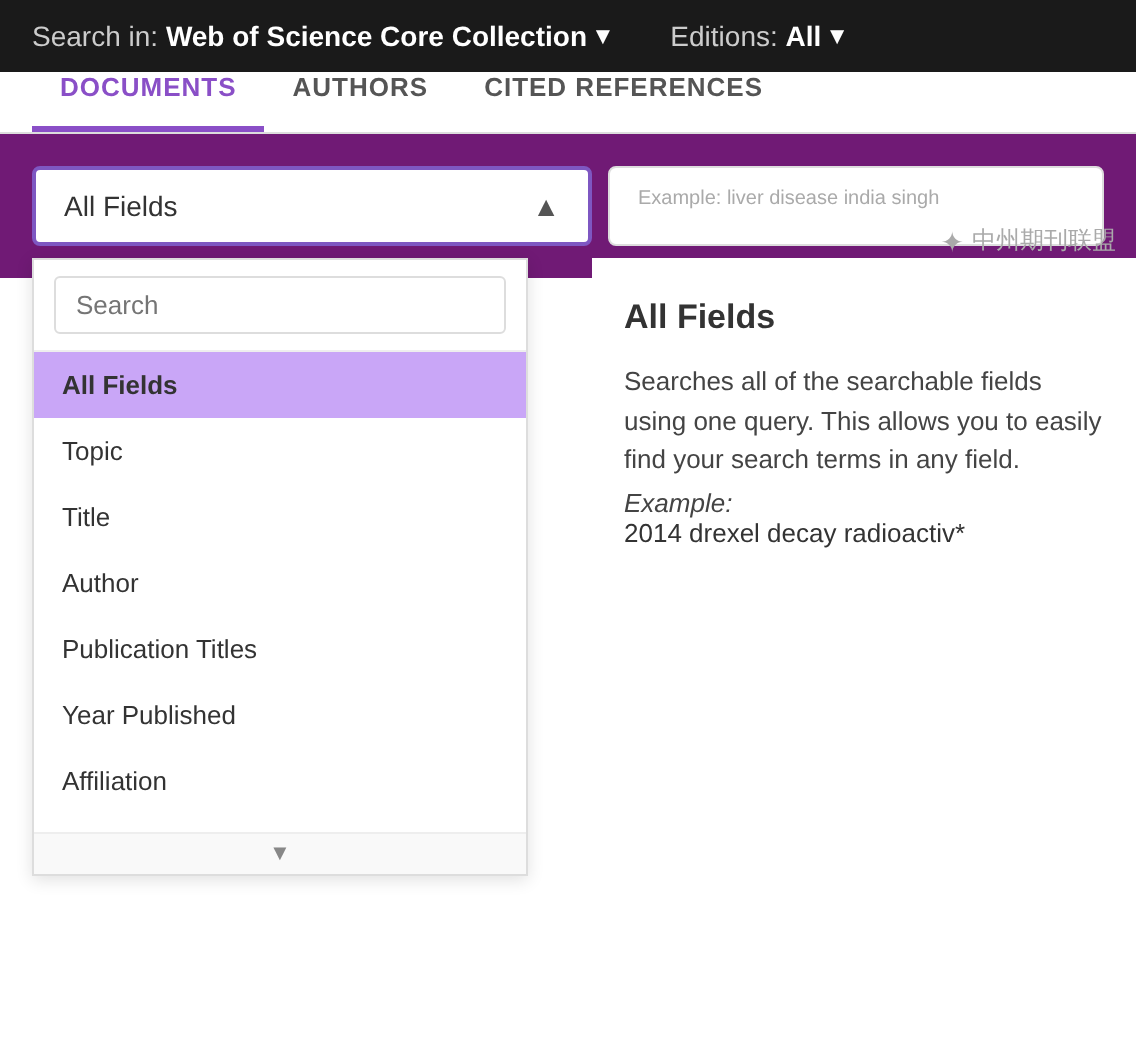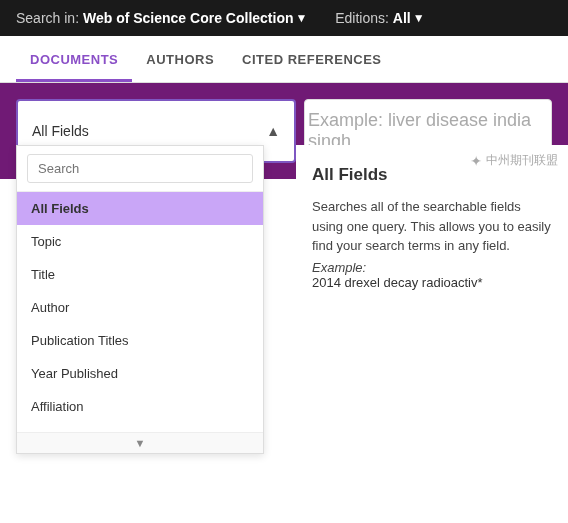--- a/index.html
+++ b/index.html
@@ -50,21 +50,21 @@
 
     
     .tabs {
       display: flex;
       border-bottom: 1px solid #ddd;
       padding: 0 16px;
       background: #fff;
     }
 
     .tab {
-      padding: 16px 14px 12px;
+      padding: 0 14px 12px;
       font-size: 13px;
       font-weight: 600;
       color: #555;
       cursor: pointer;
       letter-spacing: 0.5px;
       border-bottom: 3px solid transparent;
       text-transform: uppercase;
     }
 
     .tab.active {
@@ -102,22 +102,22 @@
 
     .field-dropdown-arrow {
       color: #555;
       font-size: 14px;
     }
 
     .search-input-placeholder {
       flex: 1;
       border: 1px solid #ddd;
       border-radius: 4px;
-      padding: 10px 3px;
-      font-size: 18px;
+      padding: 10px 14px;
+      font-size: 10px;
       color: #aaa;
       background: #fff;
       display: flex;
       align-items: flex-start;
     }
 
     
     .dropdown-panel {
       position: absolute;
       top: 62px;

